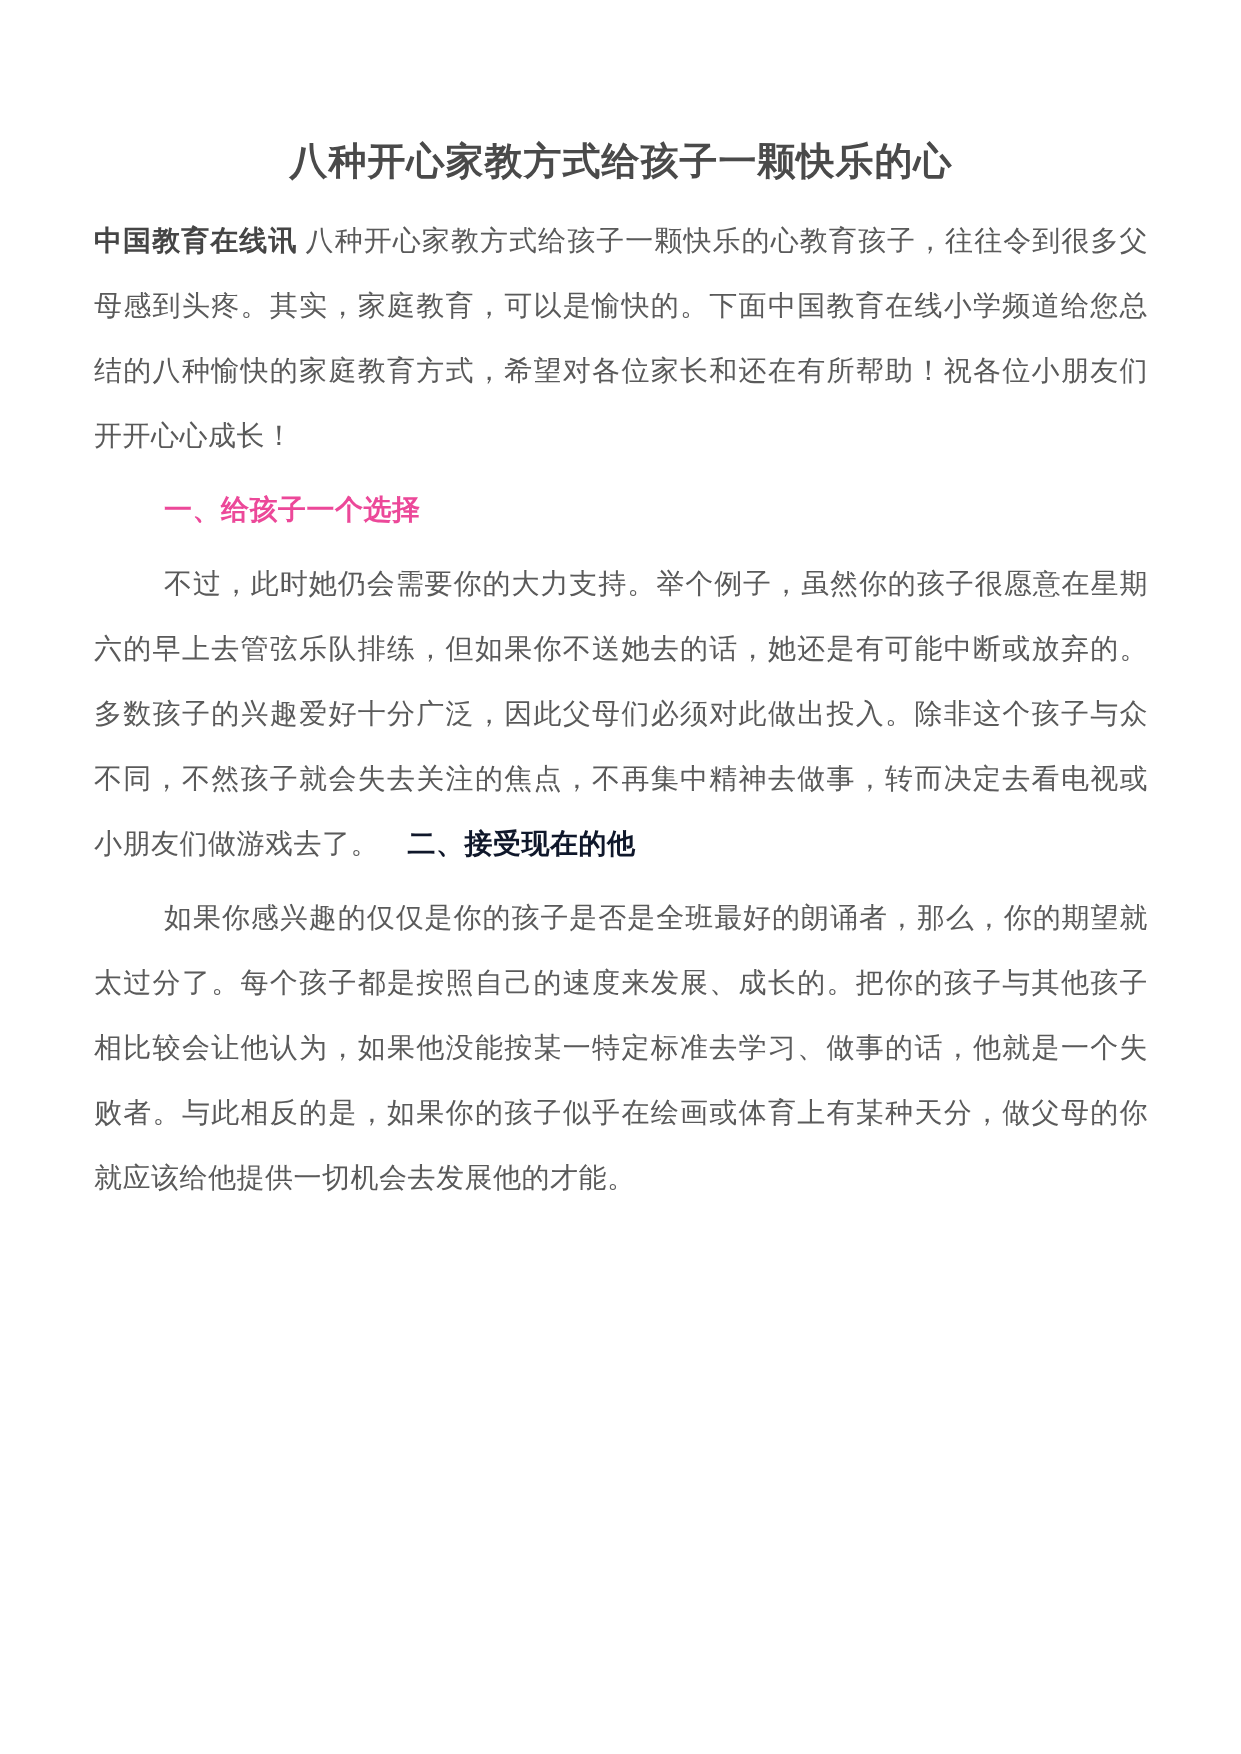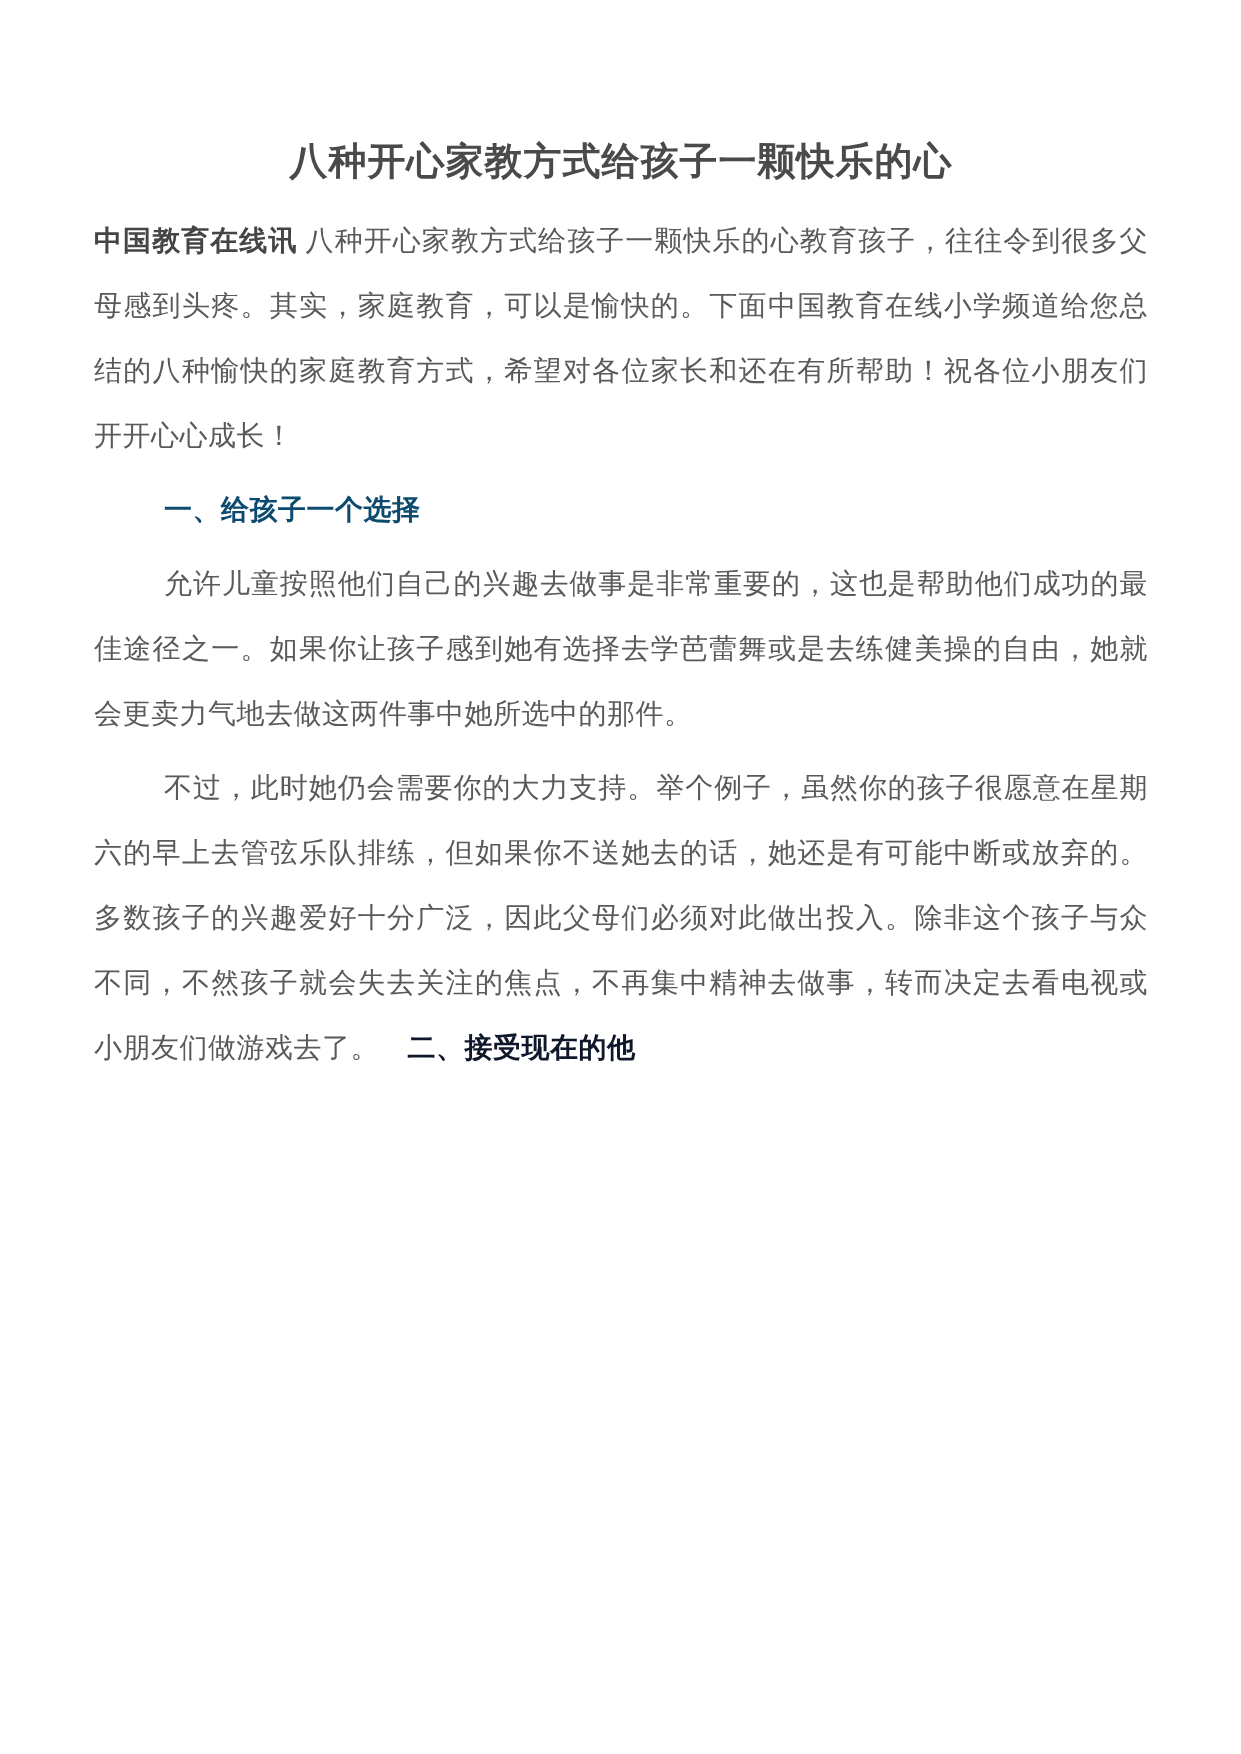--- a/index.html
+++ b/index.html
@@ -41,21 +41,21 @@
   }
   p.indent {
     text-indent: 70px;
   }
   strong {
     font-weight: 700;
     color: #454545;
   }
   p.heading {
     font-weight: 700;
-    color: #0c4a6e;
+    color: #ec4899;
     text-align: left;
   }
   .inline-heading {
     font-weight: 700;
     color: #0f172a;
   }
 </style>
 </head>
 <body>
 
@@ -63,23 +63,23 @@
   <div class="content">
 
     <h1 class="doc-title">八种开心家教方式给孩子一颗快乐的心</h1>
 
     <p>
       <strong>中国教育在线讯</strong><span> 八种开心家教方式给孩子一颗快乐的心教育孩子，往往令到很多父母感到头疼。其实，家庭教育，可以是愉快的。下面中国教育在线小学频道给您总结的八种愉快的家庭教育方式，希望对各位家长和还在有所帮助！祝各位小朋友们开开心心成长！</span>
     </p>
 
     <p class="indent heading">一、给孩子一个选择</p>
 
-    <p class="indent">允许儿童按照他们自己的兴趣去做事是非常重要的，这也是帮助他们成功的最佳途径之一。如果你让孩子感到她有选择去学芭蕾舞或是去练健美操的自由，她就会更卖力气地去做这两件事中她所选中的那件。</p>
 
     <p class="indent">
       <span>不过，此时她仍会需要你的大力支持。举个例子，虽然你的孩子很愿意在星期六的早上去管弦乐队排练，但如果你不送她去的话，她还是有可能中断或放弃的。多数孩子的兴趣爱好十分广泛，因此父母们必须对此做出投入。除非这个孩子与众不同，不然孩子就会失去关注的焦点，不再集中精神去做事，转而决定去看电视或小朋友们做游戏去了。　</span><strong class="inline-heading">二、接受现在的他</strong>
     </p>
 
+    <p class="indent">如果你感兴趣的仅仅是你的孩子是否是全班最好的朗诵者，那么，你的期望就太过分了。每个孩子都是按照自己的速度来发展、成长的。把你的孩子与其他孩子相比较会让他认为，如果他没能按某一特定标准去学习、做事的话，他就是一个失败者。与此相反的是，如果你的孩子似乎在绘画或体育上有某种天分，做父母的你就应该给他提供一切机会去发展他的才能。</p>
 
 
 
   </div>
 </div>
 
 </body></html>

